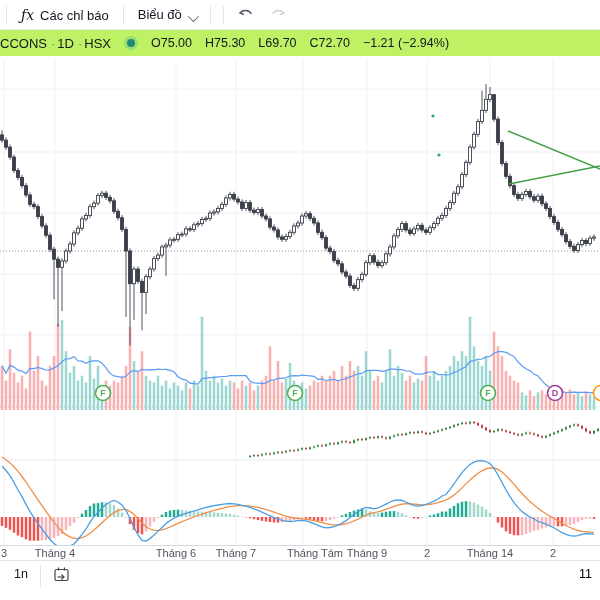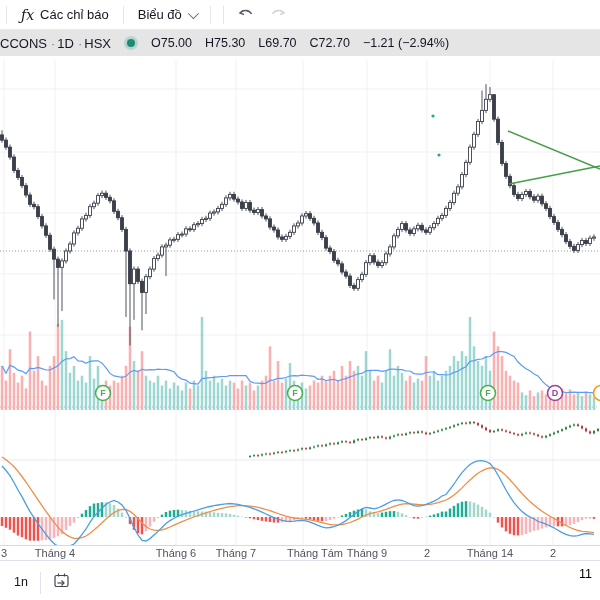--- a/index.html
+++ b/index.html
@@ -2,43 +2,43 @@
 <html><head>
 <meta charset="utf-8">
 <style>
   html,body{margin:0;padding:0;background:#fff;}
   .app{position:relative;width:600px;height:600px;overflow:hidden;background:#fff;
        font-family:"Liberation Sans","DejaVu Sans",sans-serif;color:#131722;}
   
   .toolbar{position:absolute;top:0;left:0;width:600px;height:29px;display:flex;align-items:center;
            border-bottom:1px solid #e9eaec;background:#fff;}
   .tb-sep{width:1px;height:18px;background:#e4e6ea;margin:0 6px;flex:0 0 auto;}
-  .tb-btn{display:flex;align-items:center;gap:6px;border:0;background:transparent;font:13px "Liberation Sans",sans-serif;
+  .tb-btn{display:flex;align-items:flex-end;gap:6px;border:0;background:transparent;font:13px "Liberation Sans",sans-serif;
           color:#131722;padding:4px 8px;cursor:pointer;white-space:nowrap;}
   .fx{font-style:italic;font-family:"DejaVu Serif",serif;font-size:14px;}
   .chev{width:7px;height:7px;border-right:1.5px solid #6a6d78;border-bottom:1.5px solid #6a6d78;
         transform:rotate(45deg) translateY(-2px);display:inline-block;}
   .icon-btn{border:0;background:transparent;padding:2px 8px;cursor:pointer;}
   
   .symbol-row{position:absolute;top:30px;left:0;width:600px;height:26px;display:flex;align-items:center;
-              font-size:13px;background:#e5e5e5;}
+              font-size:13px;background:#bef264;}
   .symbol-row .tok{margin-right:4px;}
   .symbol-row .dotsep{color:#787b86;margin:0 2px 0 0;}
   .status-dot{width:8px;height:8px;border-radius:50%;background:#1e8a74;box-shadow:0 0 0 3px rgba(38,166,154,.25);
               margin:0 16px 0 12px;flex:0 0 auto;}
   .ohlc{display:flex;gap:13px;font-size:12.5px;color:#131722;}
   
   #chart{position:absolute;top:60px;left:0;width:600px;height:485px;}
   
   .axis-row{position:absolute;top:545px;left:0;width:600px;height:15px;border-top:1px solid #d6d9e0;
             overflow:hidden;background:#fff;}
   .axis-label{position:absolute;top:1px;font-size:11px;color:#50535e;transform:translateX(-50%);white-space:nowrap;}
   
   .bottom-bar{position:absolute;top:560px;left:0;width:600px;height:40px;border-top:1px solid #e0e3eb;
-              background:#fff;display:flex;align-items:center;}
+              background:#fff;display:flex;align-items:flex-start;}
   .bb-btn{border:0;background:transparent;font:12.5px "Liberation Sans",sans-serif;color:#131722;
           padding:6px 10px 4px 14px;cursor:pointer;}
   .b-sep{width:1px;height:22px;background:#e0e3eb;margin:4px 4px 0 2px;}
   .cal-btn{border:0;background:transparent;padding:5px 8px 3px 8px;cursor:pointer;}
   .clock{position:absolute;right:8px;top:6px;font-size:12.5px;color:#000000;}
 </style>
 </head>
 <body>
 
 <div class="app">

